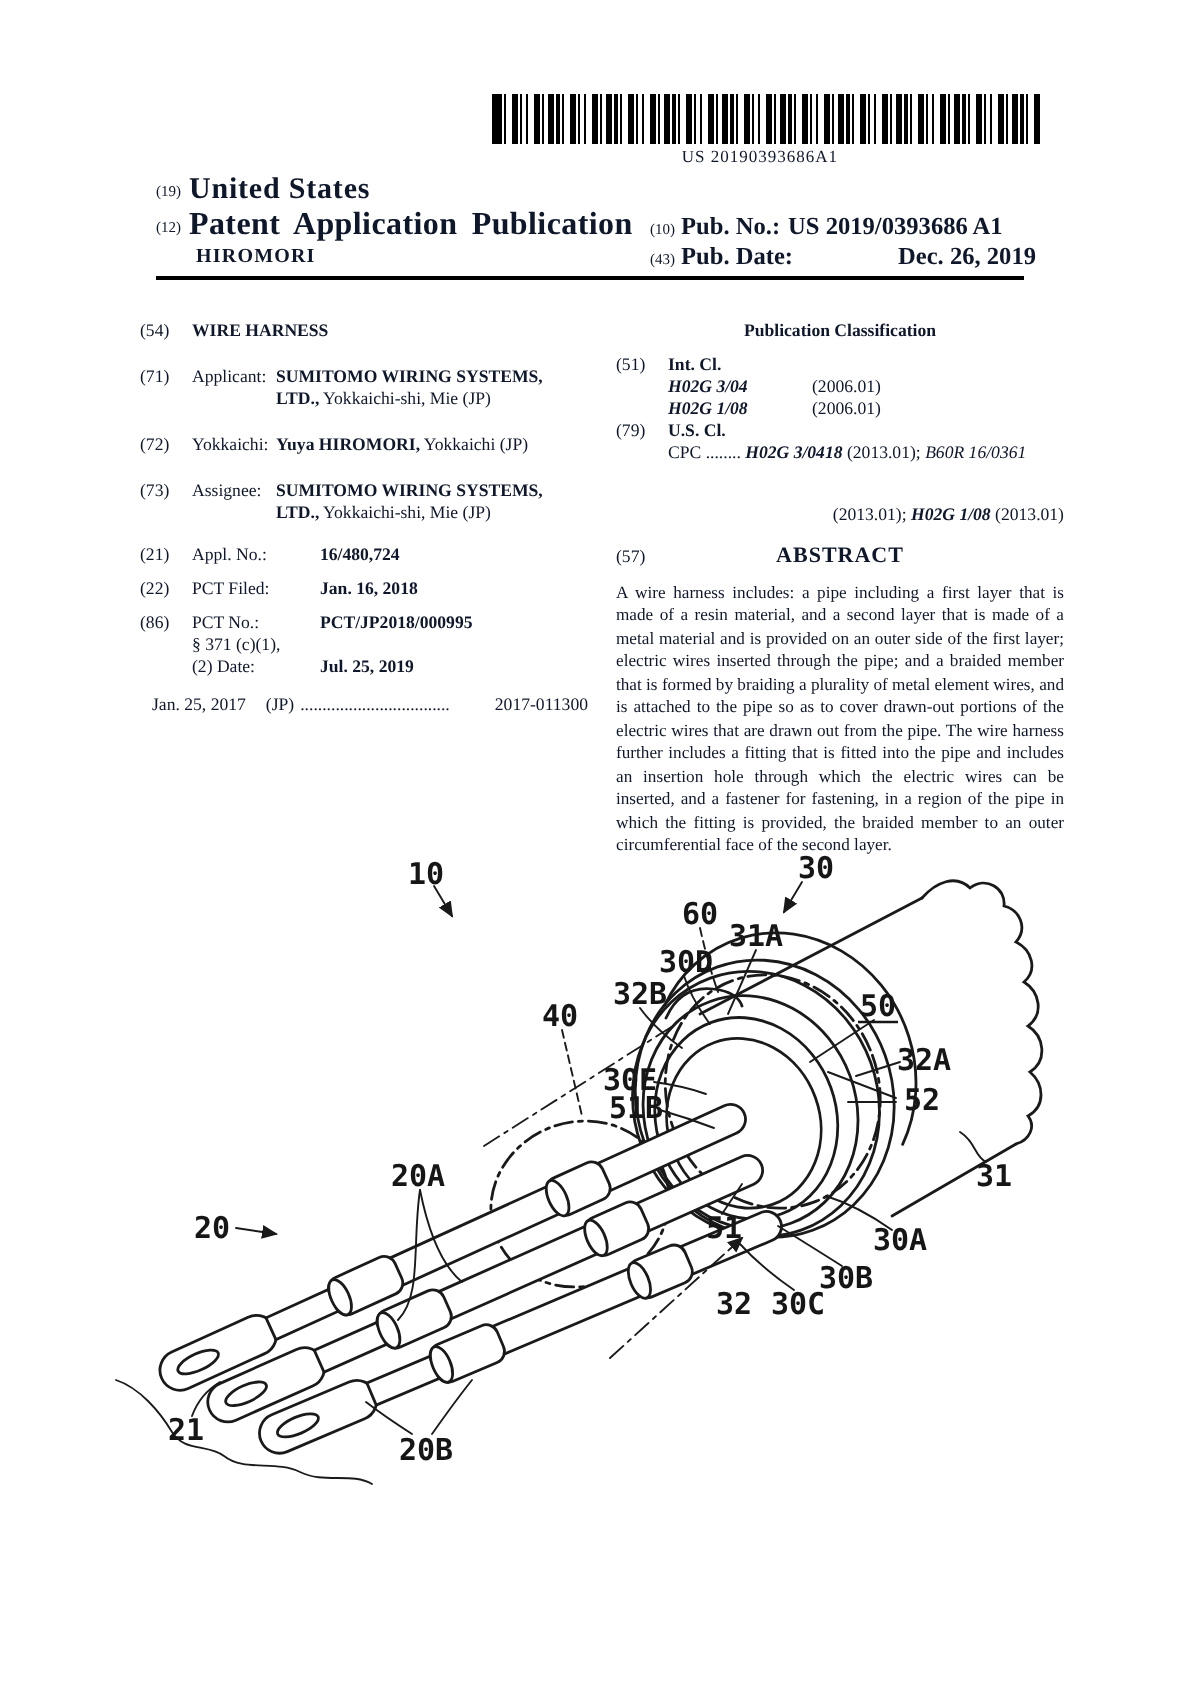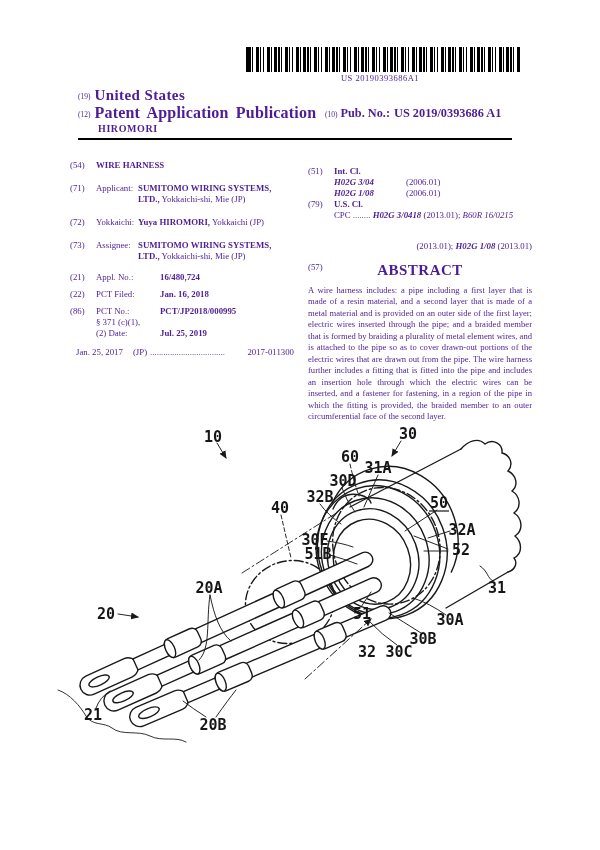--- a/index.html
+++ b/index.html
@@ -1,17 +1,17 @@
 <!DOCTYPE html>
 <html><head>
 <meta charset="utf-8">
 <style>
   html,body{margin:0;padding:0;background:#e8e8e8;}
   .page{position:relative;width:600px;height:850px;background:#ffffff;margin:0 auto;
-        font-family:"Liberation Serif",serif;color:#4c1d95;overflow:hidden;}
+        font-family:"Liberation Serif",serif;color:#0f172a;overflow:hidden;}
   
   .barcode{position:absolute;left:246px;top:47px;width:268px;height:25px;
     border-left:3px solid #000;border-right:3px solid #000;
     background:repeating-linear-gradient(90deg,
       #000 0 2px,#fff 2px 3px,#000 3px 4px,#fff 4px 7px,#000 7px 10px,#fff 10px 11px,
       #000 11px 12px,#fff 12px 14px,#000 14px 15px,#fff 15px 18px,#000 18px 21px,
       #fff 21px 22px,#000 22px 23px,#fff 23px 25px,#000 25px 28px,#fff 28px 29px);}
   .barcode-text{position:absolute;left:246px;top:73px;width:268px;text-align:center;
     font-size:8.5px;letter-spacing:.5px;}
   
@@ -41,21 +41,21 @@
   .center{text-align:center;}
   .val{flex:1;}
   .prio{display:flex;align-items:baseline;padding-left:6px;}
   .prio .dots{flex:1;overflow:hidden;white-space:nowrap;margin:0 3px;}
   .cls-row{display:flex;padding-left:26px;}
   .cls-row .cls{flex:0 0 72px;}
   .cpc{padding-left:26px;}
   .cpc-l2{text-align:right;margin-top:20px;}
   .abs-head{position:relative;margin-top:9px;}
   .abs-head .code57{position:absolute;left:0;top:1px;}
-  .abs-head .ah{text-align:center;font-weight:bold;font-size:15px;letter-spacing:.5px;}
+  .abs-head .ah{text-align:center;font-weight:bold;font-size:11px;letter-spacing:.5px;}
   .abstract{margin-top:5px;text-align:justify;font-size:8.6px;line-height:1.34;}
   
   svg.fig{position:absolute;left:0;top:0;pointer-events:none;}
   .s{stroke:#1a1a1a;fill:none;stroke-width:1.4;stroke-linecap:round;}
   .f{fill:#fff;}
   .thin{stroke-width:.9;}
   .ld{stroke:#1a1a1a;fill:none;stroke-width:.95;stroke-linecap:round;}
   .dash{stroke-dasharray:4 2.5;}
   .dashdot{stroke-dasharray:9 3 2 3;}
   .figlabel{font-family:"DejaVu Sans Mono",monospace;font-size:15px;font-weight:600;fill:#161616;}
@@ -78,20 +78,25 @@
       <span class="code">(12)</span>
       <span class="h-kind">Patent Application Publication</span>
     </div>
     <div class="h-app">HIROMORI</div>
     <div class="hdr-right">
       <div class="hr-row">
         <span class="code">(10)</span>
         <span class="hr-lbl">Pub. No.:</span>
         <span>US 2019/0393686 A1</span>
       </div>
+      <div class="hr-row">
+        <span class="code">(43)</span>
+        <span class="hr-lbl">Pub. Date:</span>
+        <span class="ml-auto">Dec. 26, 2019</span>
+      </div>
     </div>
   </div>
   <div class="rule"></div>
 
   <div class="cols">
     <div class="lcol">
       <div class="row">
         <span class="c">(54)</span>
         <span class="b">WIRE HARNESS</span>
       </div>
@@ -139,38 +144,39 @@
       <div class="prio mt8">
         <span>Jan. 25, 2017</span>
         <span style="width:10px"></span>
         <span>(JP)</span>
         <span class="dots">..................................</span>
         <span>2017-011300</span>
       </div>
     </div>
 
     <div class="rcol">
+      <div class="b center">Publication Classification</div>
       <div class="row mt6">
         <span class="c">(51)</span>
         <span class="b">Int. Cl.</span>
       </div>
       <div class="cls-row">
         <span class="cls bi">H02G 3/04</span>
         <span>(2006.01)</span>
       </div>
       <div class="cls-row">
         <span class="cls bi">H02G 1/08</span>
         <span>(2006.01)</span>
       </div>
       <div class="row">
         <span class="c">(79)</span>
         <span class="b">U.S. Cl.</span>
       </div>
       <div class="cpc">
-        <div><span>CPC ........ </span><span class="bi">H02G 3/0418</span><span> (2013.01); </span><span class="i">B60R 16/0215</span></div>
+        <div><span>CPC ........ </span><span class="bi">H02G 3/0418</span><span> (2013.01); </span><span class="i">B60R 16/0361</span></div>
         <div class="cpc-l2"><span>(2013.01); </span><span class="bi">H02G 1/08</span><span> (2013.01)</span></div>
       </div>
       <div class="abs-head">
         <span class="code57">(57)</span>
         <div class="ah">ABSTRACT</div>
       </div>
       <div class="abstract">A wire harness includes: a pipe including a first layer that is made of a resin material, and a second layer that is made of a metal material and is provided on an outer side of the first layer; electric wires inserted through the pipe; and a braided member that is formed by braiding a plurality of metal element wires, and is attached to the pipe so as to cover drawn-out portions of the electric wires that are drawn out from the pipe. The wire harness further includes a fitting that is fitted into the pipe and includes an insertion hole through which the electric wires can be inserted, and a fastener for fastening, in a region of the pipe in which the fitting is provided, the braided member to an outer circumferential face of the second layer.</div>
     </div>
   </div>
 

